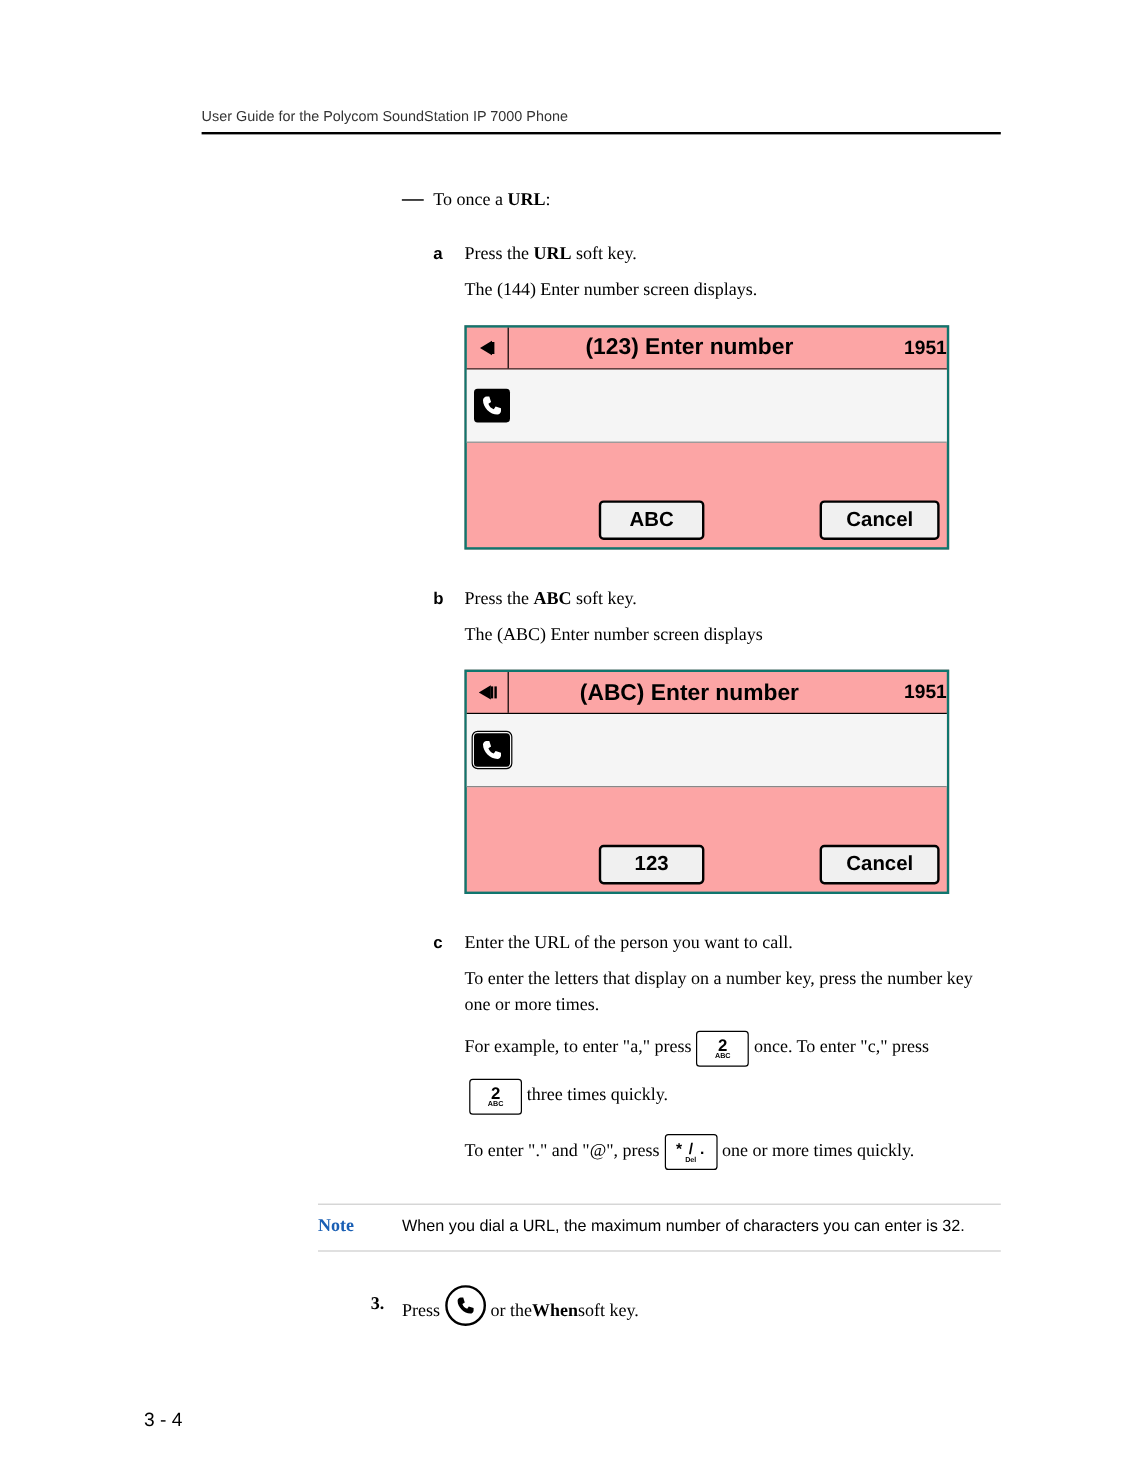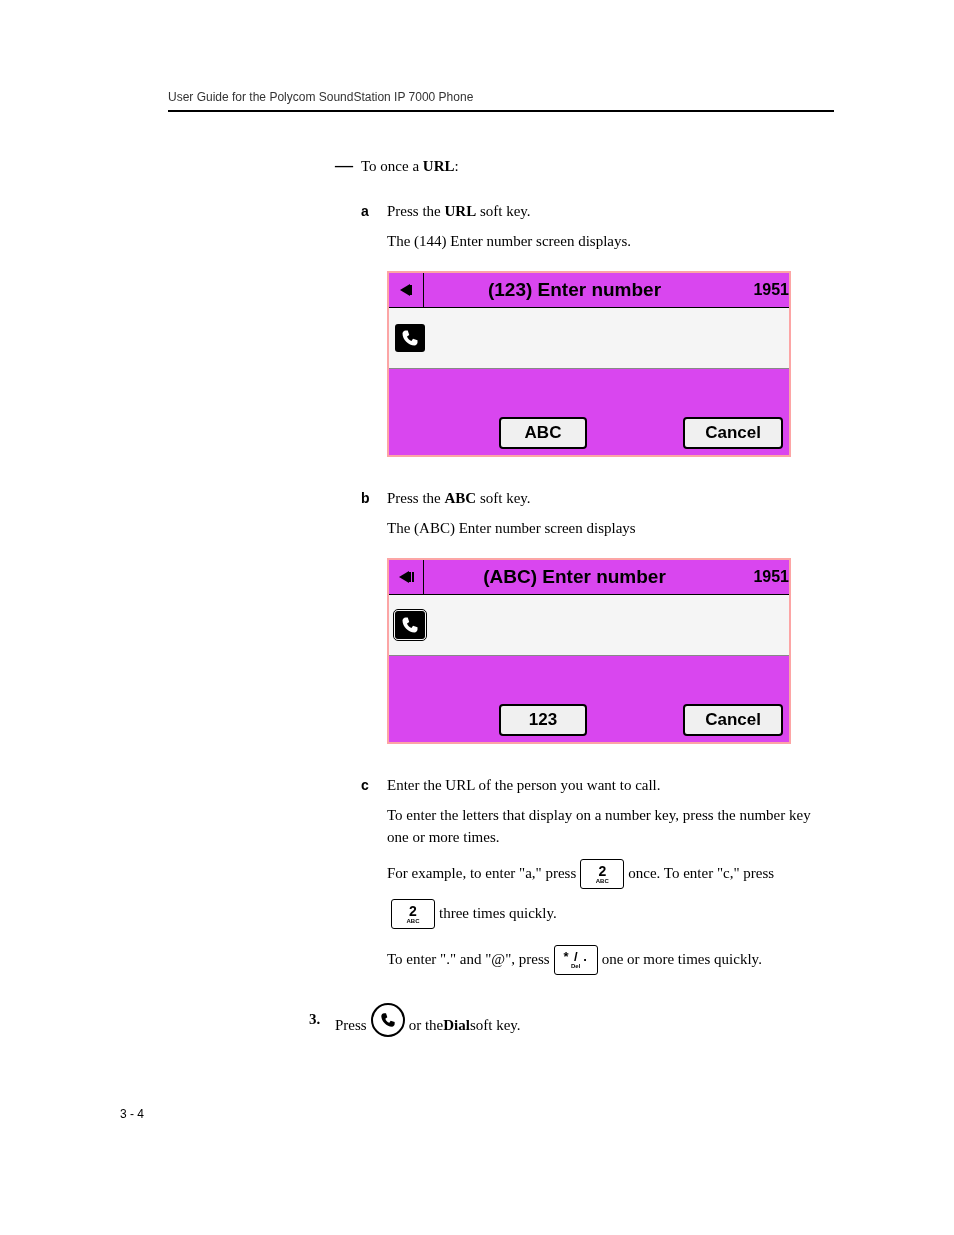--- a/index.html
+++ b/index.html
@@ -56,22 +56,22 @@
     margin-top: 13px;
   }
   .sub-p {
     margin: 8px 0 0 0;
   }
   .screenshot-wrap {
     margin: 18px 0 18px 52px;
   }
   .phone-screen {
     width: 400px;
-    border: 2px solid #fca5a5;
-    background: #d946ef;
+    border: 2px solid #0f766e;
+    background: #fca5a5;
     font-family: Arial, Helvetica, sans-serif;
   }
   .ps-titlebar {
     display: flex;
     align-items: center;
     height: 34px;
     border-bottom: 1px solid #000;
   }
   .ps-back {
     width: 34px;
@@ -196,21 +196,21 @@
     border: 2.5px solid #000;
     border-radius: 50%;
     align-items: center;
     justify-content: center;
     vertical-align: middle;
     margin: 0 4px;
   }
   .footer {
     margin-top: 70px;
     font-family: Arial, Helvetica, sans-serif;
-    font-size: 12px;
+    font-size: 16px;
   }
   svg { display: block; }
   .inline-flex-line {
     display: flex;
     align-items: center;
     flex-wrap: wrap;
     gap: 0;
     margin-top: 10px;
   }
 </style>
@@ -330,32 +330,36 @@
           <span>To enter "." and "@", press</span>
           <span class="keycap star">
             <span class="big">* / .</span>
             <span class="small">Del</span>
           </span>
           <span>one or more times quickly.</span>
         </div>
       </div>
     </div>
 
+    <div class="note-row">
+      <div class="note-label">Note</div>
+      <div class="note-body">When you dial a URL, the maximum number of characters you can enter is 32.</div>
+    </div>
 
     <div class="step-row">
       <div class="step-num">3.</div>
       <div style="display:flex; align-items:flex-end;">
         <span>Press</span>
         <span class="dial-btn">
           <svg width="16" height="16" viewBox="0 0 24 24">
               <path d="M6 2 C4 2 2 4 2 6 C2 14 10 22 18 22 C20 22 22 20 22 18 L22 15 L16 13 L14 16 C11 15 9 13 8 10 L11 8 L9 2 Z" fill="#000"></path>
             </svg>
         </span>
         <span>or the </span>
-        <b>Dial</b>
+        <b>When</b>
         <span> soft key.</span>
       </div>
     </div>
 
   </div>
 
   <div class="footer">3 - 4</div>
 </div>
 
 </body></html>

